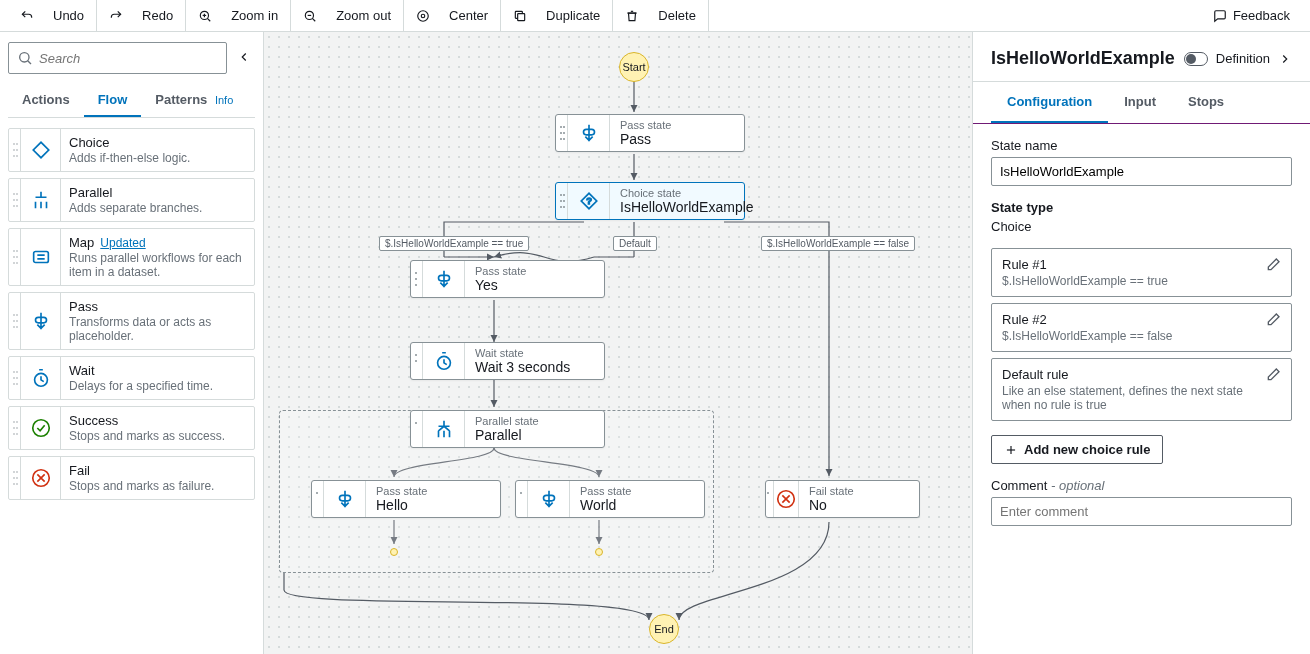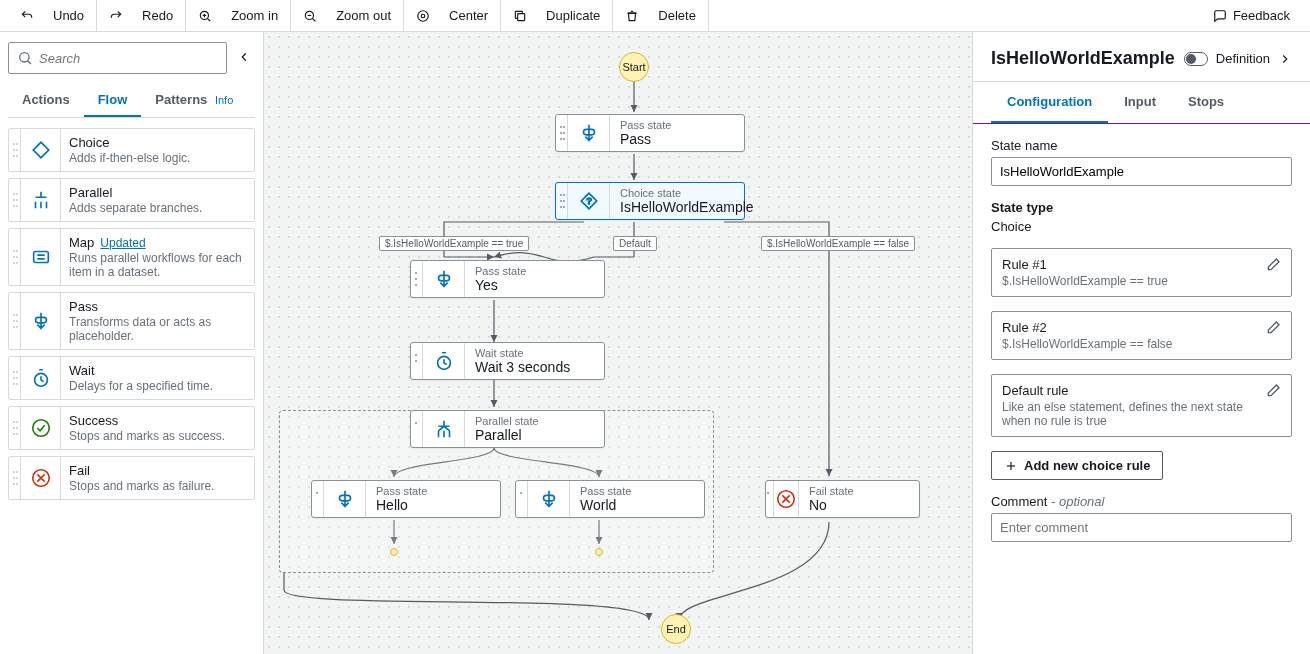--- a/index.html
+++ b/index.html
@@ -500,21 +500,21 @@
             <circle cx="12" cy="12" r="9"></circle>
             <path d="M8 8l8 8M16 8l-8 8"></path>
           </svg>
         </div>
       <div class="node-text">
           <div class="node-type">Fail state</div>
           <div class="node-name">No</div>
         </div>
     </div>
 
-    <div class="start-end" style="left:397px; top:582px;">End</div>
+    <div class="start-end" style="left:385px; top:582px;">End</div>
   </div>
 
   <div class="panel">
     <div class="panel-header">
       <div class="panel-title">IsHelloWorldExample</div>
       <div class="definition-toggle">
         <div class="toggle-switch">
             <div class="toggle-knob"></div>
           </div>
         <span>Definition</span>
@@ -531,21 +531,21 @@
     </div>
     <div class="panel-body">
       <div>
         <div class="field-label">State name</div>
         <input class="field-input" value="IsHelloWorldExample" style="">
       </div>
       <div>
         <div class="field-label" style="font-weight:700">State type</div>
         <div class="field-static">Choice</div>
       </div>
-      <div id="rules-list" style="display:flex;flex-direction:column;gap:14px;">
+      <div id="rules-list" style="display:flex;flex-direction:column;gap:6px;">
           <div class="rule-box">
     <div>
       <div class="rule-title">Rule #1</div>
       <div class="rule-cond">$.IsHelloWorldExample == true</div>
     </div>
     <div class="edit-icon">
       <svg width="16" height="16" viewBox="0 0 24 24" fill="none" stroke="currentColor" stroke-width="2">
                 <path d="M17 3l4 4-12 12H5v-4L17 3z"></path>
               </svg>
     </div>

